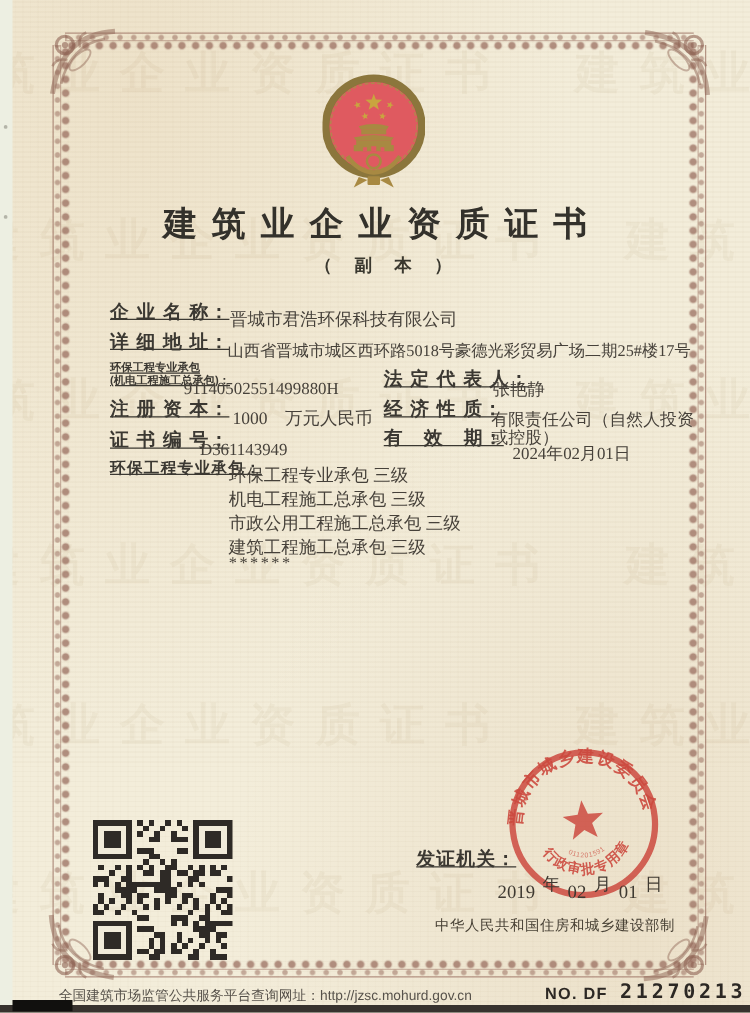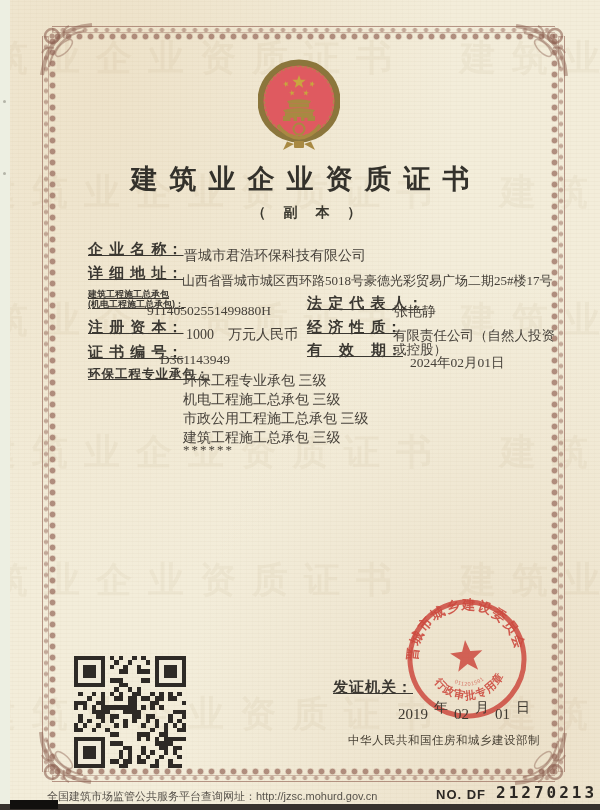--- a/index.html
+++ b/index.html
@@ -146,21 +146,21 @@
 
   <div id="title" class="abs">建筑业企业资质证书</div>
   <div id="subtitle" class="abs">（ 副 本 ）</div>
 
   <div class="abs lbl" style="left:88px;top:240px">企 业 名 称：</div>
   <div class="abs val" style="left:184px;top:247px">晋城市君浩环保科技有限公司</div>
 
   <div class="abs lbl" style="left:88px;top:264px">详 细 地 址：</div>
   <div class="abs val" style="left:182px;top:272px;font-size:13px">山西省晋城市城区西环路5018号豪德光彩贸易广场二期25#楼17号</div>
 
-  <div class="abs lbl sm" style="left:88px;top:288px">建筑工程施工总承包</div>
+  <div class="abs lbl sm" style="left:88px;top:288px">环保工程专业承包</div>
   <div class="abs lbl sm" style="left:88px;top:298px">(机电工程施工总承包)：</div>
   <div class="abs val" style="left:147px;top:303px;font-size:13.5px">91140502551499880H</div>
 
   <div class="abs lbl" style="left:307px;top:294px">法 定 代 表 人：</div>
   <div class="abs val" style="left:394px;top:303px">张艳静</div>
 
   <div class="abs lbl" style="left:88px;top:318px">注 册 资 本：</div>
   <div class="abs val" style="left:186px;top:326px">1000　万元人民币</div>
 
   <div class="abs lbl" style="left:307px;top:318px">经 济 性 质：</div>

